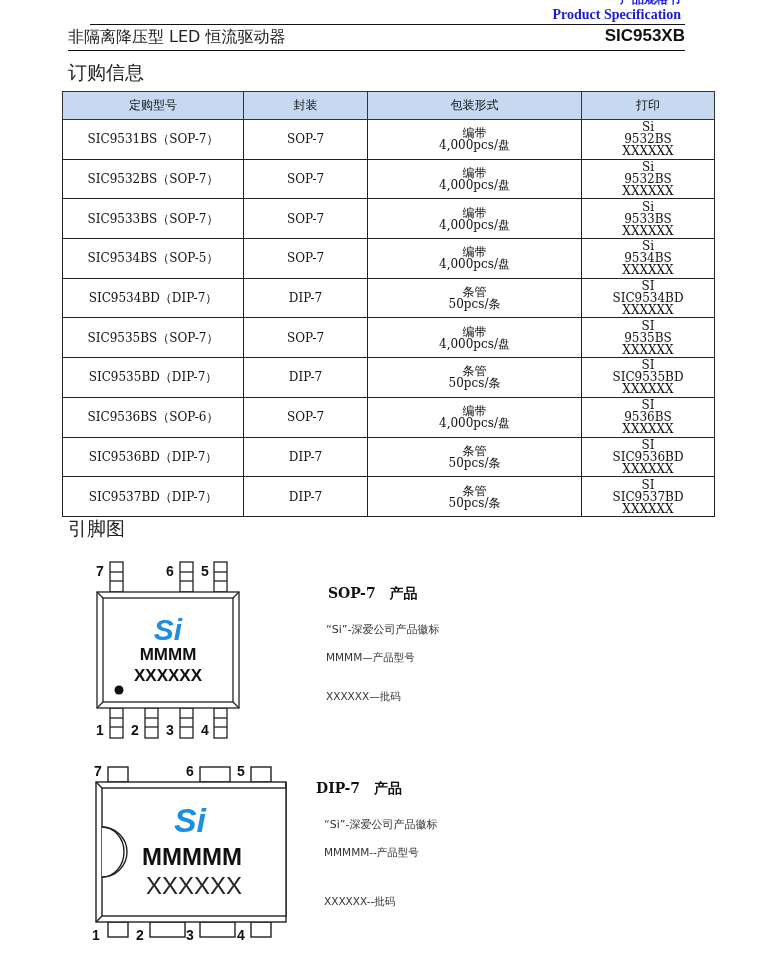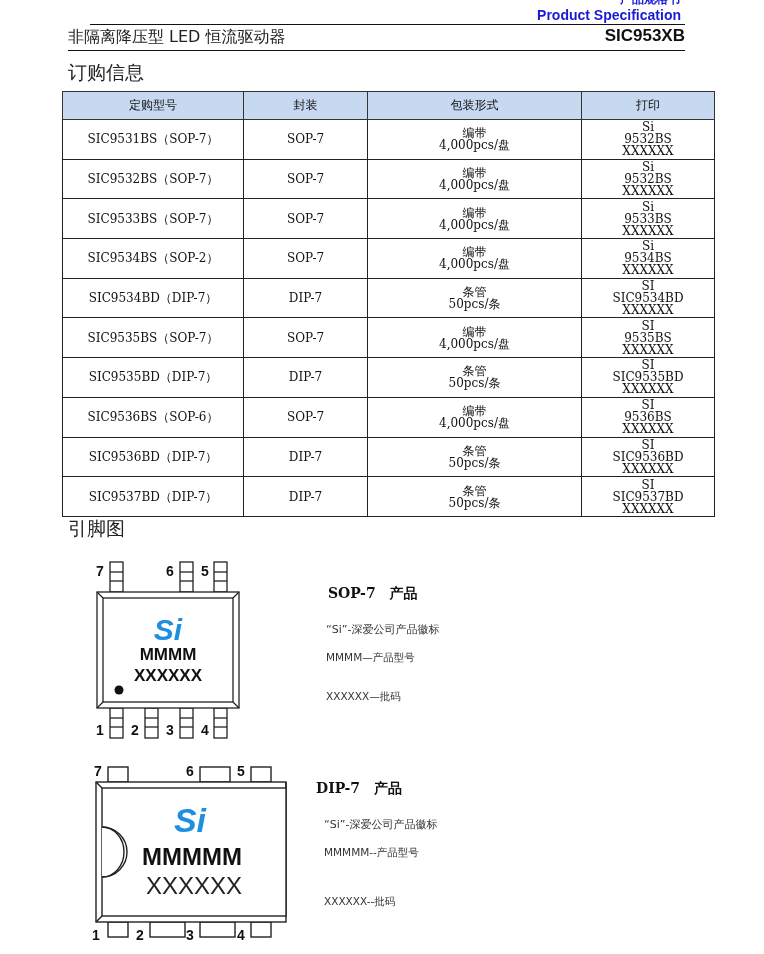--- a/index.html
+++ b/index.html
@@ -1,19 +1,19 @@
 <!DOCTYPE html>
 <html><head>
 <meta charset="utf-8">
 <style>
   html, body { margin:0; padding:0; background:#ffffff; }
   body { width:764px; height:954px; position:relative; overflow:hidden; font-family:"DejaVu Serif", serif; color:#111; }
   .abs { position:absolute; }
   .hdr-cn-top { left:600px; top:-9px; width:80px; text-align:right; font-family:"DejaVu Sans", sans-serif; font-size:12px; color:#1a1ad6; font-weight:bold; }
-  .hdr-en { left:480px; top:7px; width:201px; text-align:right; font-family:Liberation Sans, sans-serif; font-weight:bold; font-size:14px; color:#1a1ad6; }
+  .hdr-en { left:480px; top:7px; width:201px; text-align:right; font-family:Liberation Serif, serif; font-weight:bold; font-size:14px; color:#1a1ad6; }
   .rule { height:1px; background:#111; }
   .doc-title { left:68px; top:27px; font-family:"DejaVu Sans", sans-serif; font-size:16px; color:#222; }
   .doc-model { left:540px; top:26px; width:145px; text-align:right; font-family:"Liberation Sans", sans-serif; font-weight:bold; font-size:17px; color:#111; }
   .section { font-family:"DejaVu Sans", sans-serif; font-size:19px; color:#222;text-align:center; }
   table.order { position:absolute; left:62px; top:91px; border-collapse:collapse; table-layout:fixed; width:652px; }
   table.order th { background:#c6d9f1; font-family:"DejaVu Sans", sans-serif; font-weight:normal; font-size:12px; height:19px; border:1px solid #333; padding:4px; }
   table.order td { border:1px solid #222; height:38.7px; padding:0; text-align:center; font-size:12px; line-height:12px; }
   td.pkgform span, td.print span { display:block; }
   td.print { font-size:12px; line-height:11.5px; }
   td.pkgform { line-height:14px; }
@@ -82,21 +82,21 @@
           <span>编带</span>
           <span>4,000pcs/盘</span>
         </td>
       <td class="print">
           <span>Si</span>
           <span>9533BS</span>
           <span>XXXXXX</span>
         </td>
     </tr>
     <tr>
-      <td>SIC9534BS（SOP-2）</td>
+      <td>SIC9534BS（SOP-5）</td>
       <td>SOP-7</td>
       <td class="pkgform">
           <span>编带</span>
           <span>4,000pcs/盘</span>
         </td>
       <td class="print">
           <span>Si</span>
           <span>9534BS</span>
           <span>XXXXXX</span>
         </td>

